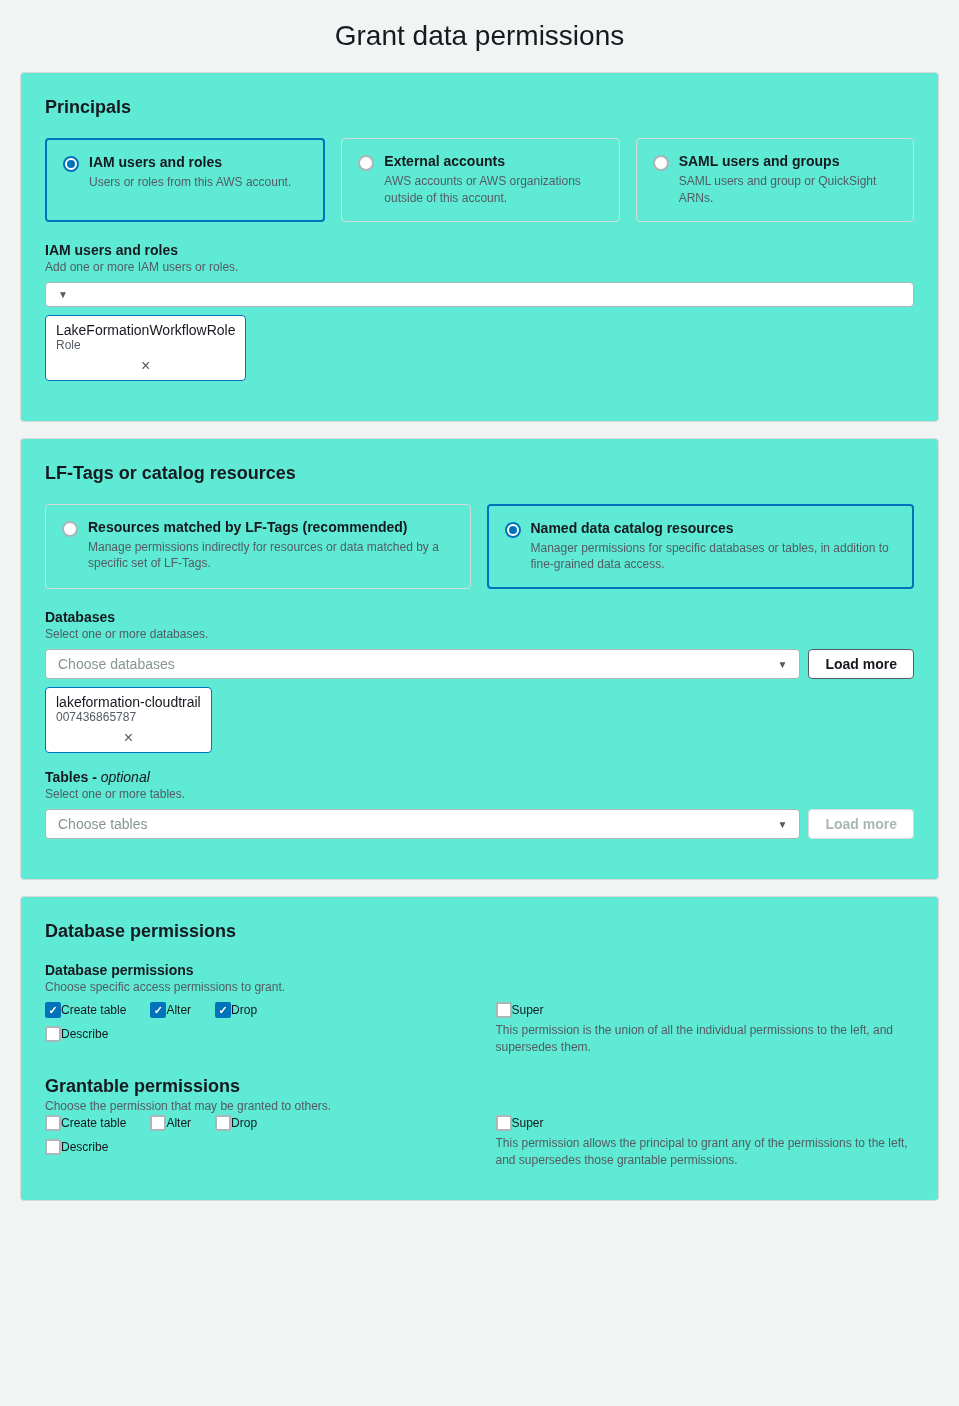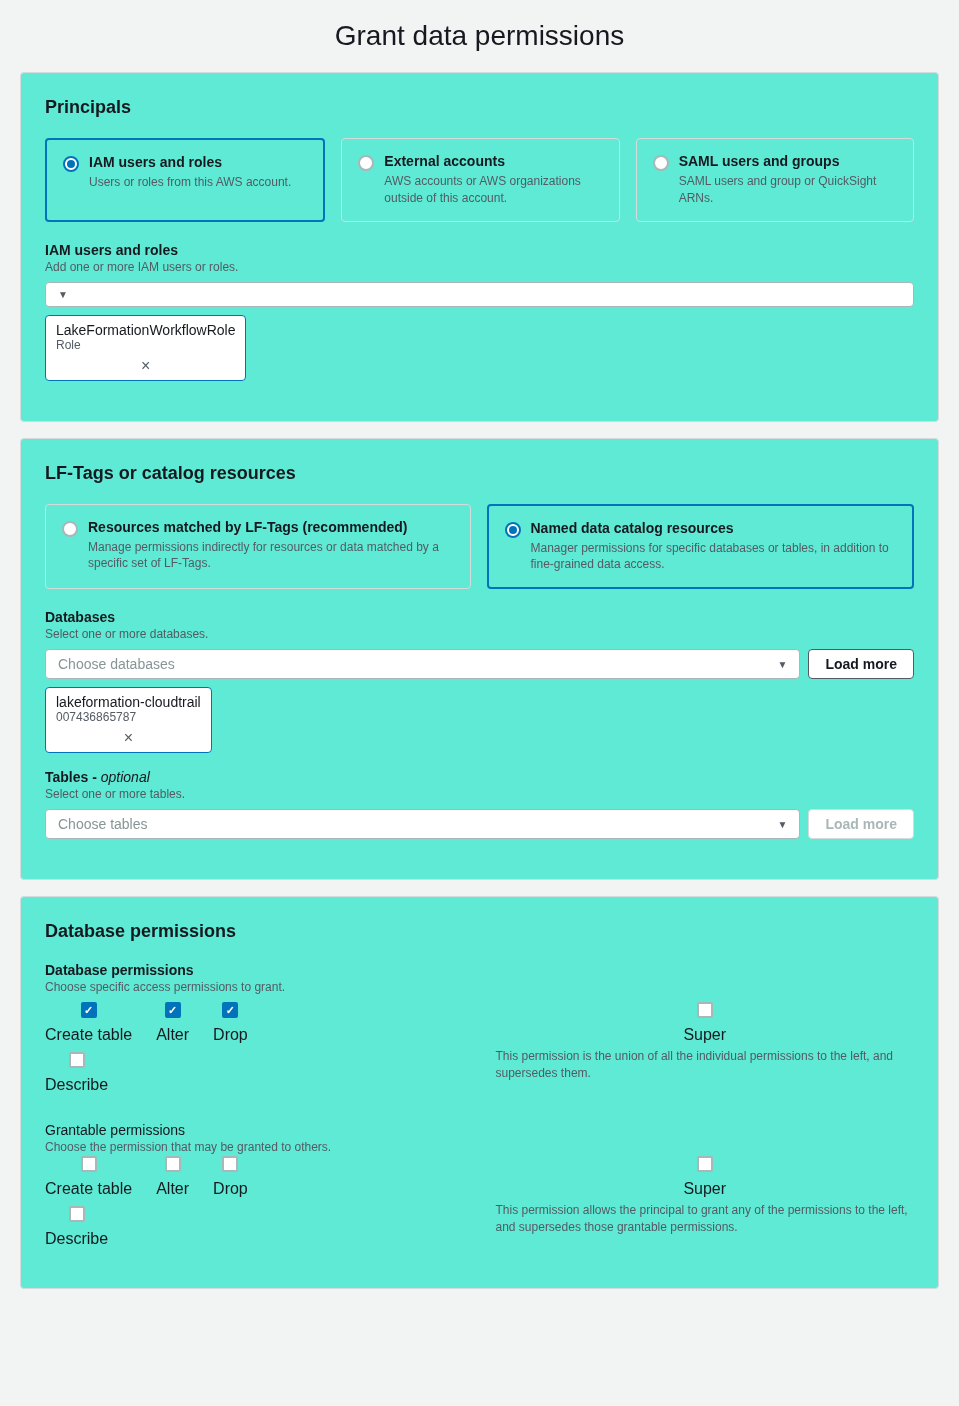--- a/index.html
+++ b/index.html
@@ -186,23 +186,21 @@
     .checkbox-row {
       display: flex;
       align-items: center;
       gap: 24px;
       margin-bottom: 8px;
       flex-wrap: wrap;
     }
     .checkbox-item {
       display: flex;
       align-items: center;
-      gap: 8px;
-      font-size: 16px;
-      flex-direction: column;
+      font-size: 12px;
     }
     .cb-box {
       width: 16px;
       height: 16px;
       border: 2px solid #aab7b8;
       border-radius: 2px;
       background: #fff;
       flex-shrink: 0;
       display: flex;
       align-items: center;
@@ -221,22 +219,22 @@
     .super-desc {
       font-size: 12px;
       color: #545b64;
       line-height: 1.4;
       margin-top: 4px;
     }
     .grantable-section {
       margin-top: 20px;
     }
     .section-sub-title {
-      font-weight: 400;
-      font-size: 14px;
+      font-weight: 700;
+      font-size: 18px;
       margin-bottom: 2px;
     }
     .section-sub-desc {
       font-size: 12px;
       color: #545b64;
       margin-bottom: 2px;
     }
   </style>
 </head>
 <body>

